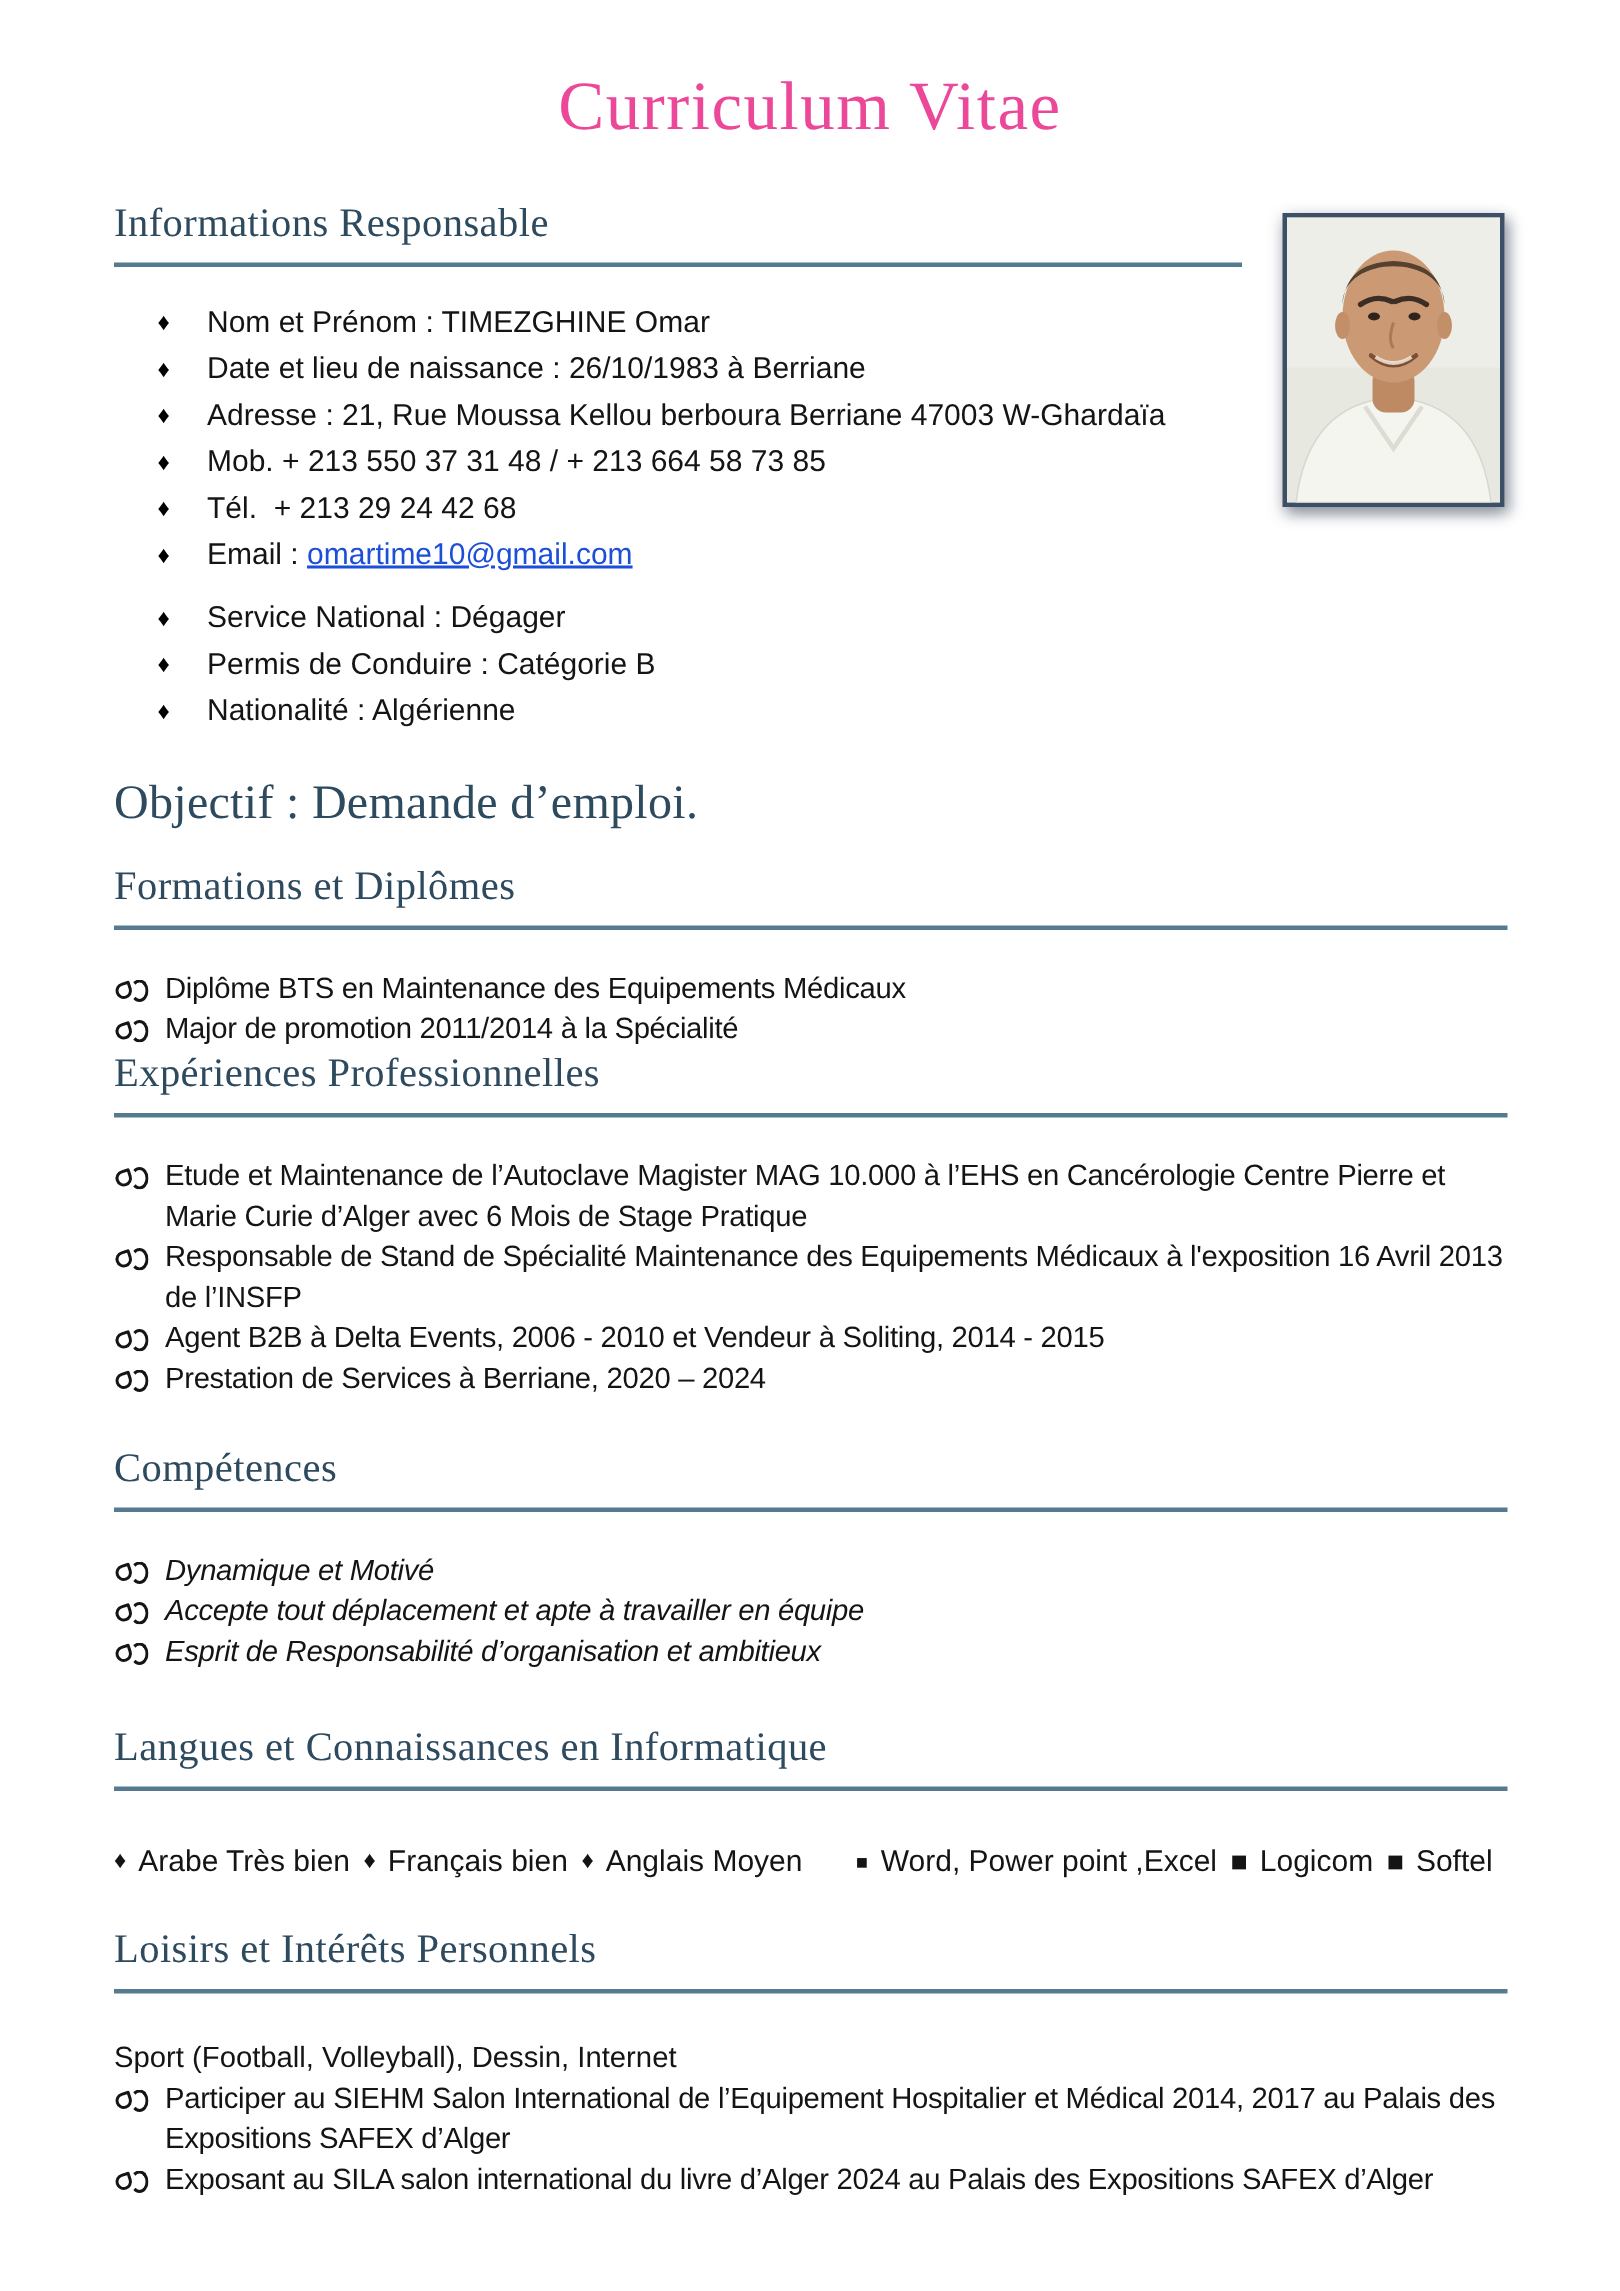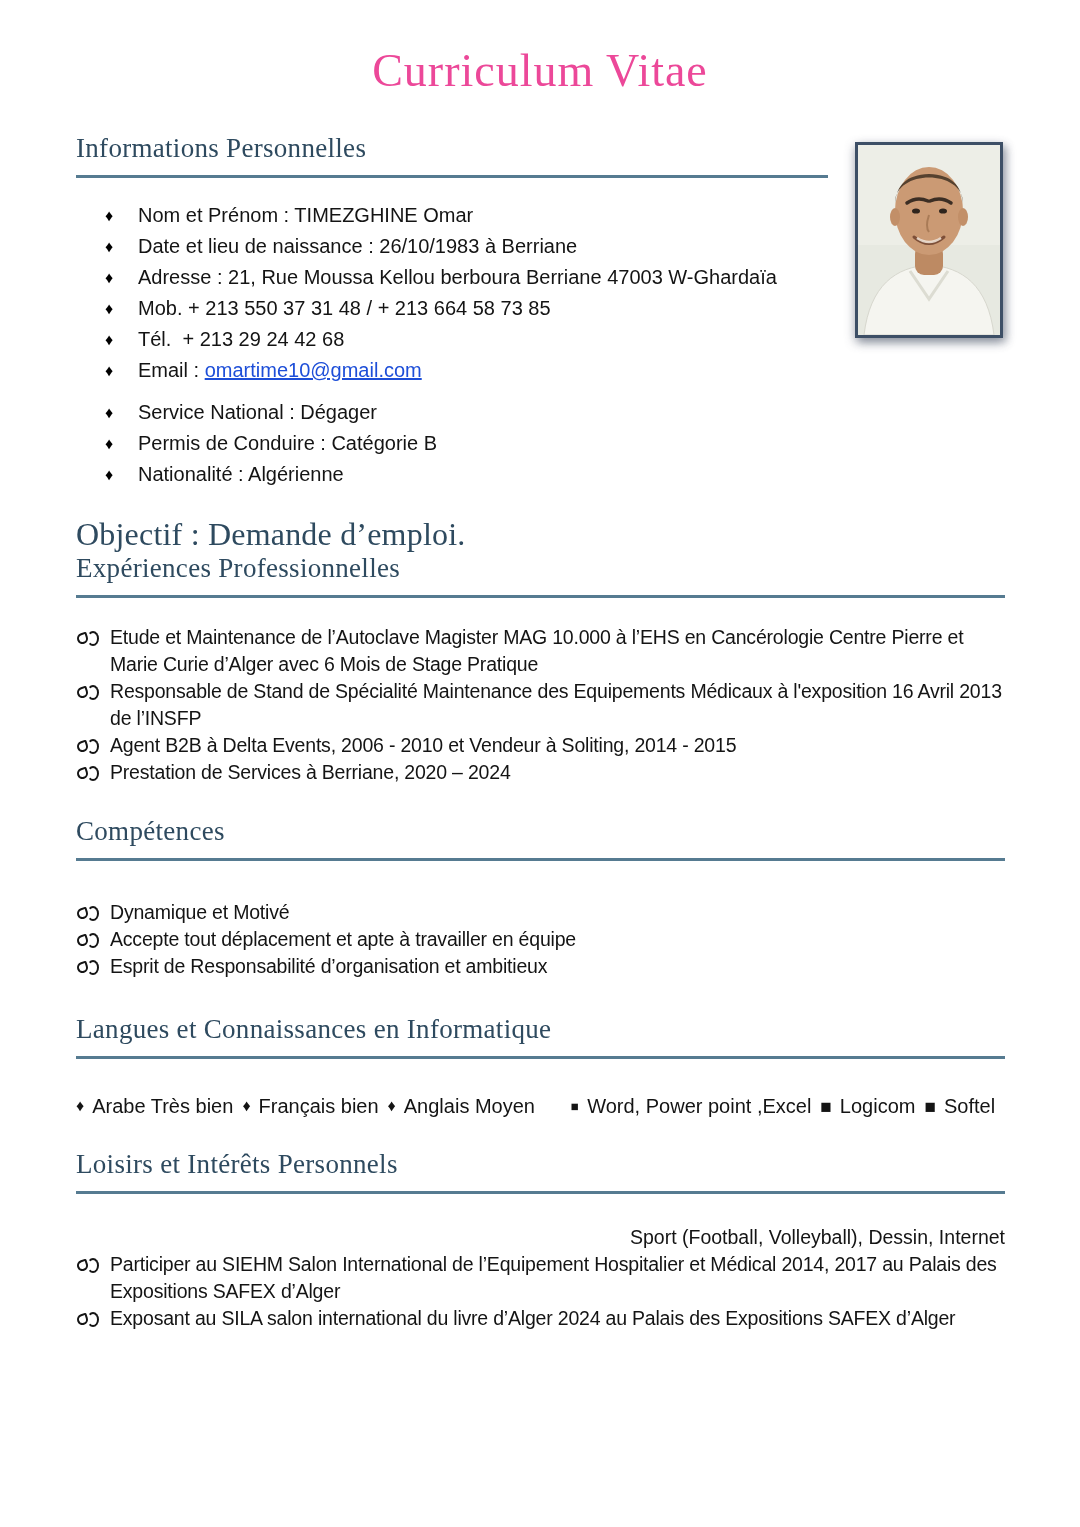--- a/index.html
+++ b/index.html
@@ -51,21 +51,21 @@
   
   .langrow { display:flex; align-items:center; margin-top:34px; font-size:20px; flex-wrap:nowrap; }
   .seg { display:flex; align-items:center; margin-right:9px; }
   .seg-ic { margin-right:8px; line-height:1; }
   .ic-diamond { font-size:16px; }
   .ic-sq-small { font-size:26px; }
   .ic-sq-big { font-size:19px; }
   .seg.gap-left { margin-left:26px; }
 
   
-  .intro { font-size:19.5px; margin-top:30px; line-height:27px;text-align:right; }
+  .intro { font-size:19.5px; margin-top:30px; line-height:27px; }
   .blist.tight { margin-top:0; }
 
   
   .photo { position:absolute; left:855px; top:142px; width:142px; height:190px;
            border:3px solid #3d4f66; background:#e3e5dd;
            box-shadow:0 4px 10px rgba(70,80,100,0.45), 4px 4px 8px rgba(70,80,100,0.35); }
   .photo svg { display:block; }
 </style>
 </head>
 <body>
@@ -91,53 +91,61 @@
       <ellipse cx="85" cy="66" rx="4" ry="2.6" fill="#2e241d"></ellipse>
       <path d="M71 70 q-4 12 0 17" stroke="#a97b57" stroke-width="2" fill="none"></path>
       <path d="M56 92 q15 13 30 0" stroke="#7d4f38" stroke-width="3" fill="none" stroke-linecap="round"></path>
       <path d="M59 93 q12 8 24 0" stroke="#f2e6da" stroke-width="2.5" fill="none" opacity="0.85"></path>
     </svg>
   </div>
 
   <div class="content">
 
     <div style="margin-top:36px;">
-      <h2 class="sec">Informations Personnelles</h2>
+      <h2 class="sec">Informations Responsable</h2>
       <div class="rule rule-short"></div>
       <ul class="plist">
         <li><span class="dia">♦</span><span class="ptext">Nom et Prénom : TIMEZGHINE Omar</span></li>
         <li><span class="dia">♦</span><span class="ptext">Date et lieu de naissance : 26/10/1983 à Berriane</span></li>
         <li><span class="dia">♦</span><span class="ptext">Adresse : 21, Rue Moussa Kellou berboura Berriane 47003 W-Ghardaïa</span></li>
         <li><span class="dia">♦</span><span class="ptext">Mob. + 213 550 37 31 48 / + 213 664 58 73 85</span></li>
         <li><span class="dia">♦</span><span class="ptext">Tél.  + 213 29 24 42 68</span></li>
         <li><span class="dia">♦</span><span class="ptext">Email : </span><a class="email-link">omartime10@gmail.com</a></li>
         <li class="gap-top"><span class="dia">♦</span><span class="ptext">Service National : Dégager</span></li>
         <li><span class="dia">♦</span><span class="ptext">Permis de Conduire : Catégorie B</span></li>
         <li><span class="dia">♦</span><span class="ptext">Nationalité : Algérienne</span></li>
       </ul>
     </div>
 
     <div class="objectif sec-objectif">Objectif : Demande d’emploi.</div>
 
+    <div class="sec-formations">
+      <h2 class="sec">Formations et Diplômes</h2>
+      <div class="rule rule-full"></div>
+      <ul class="blist">
+        <li><span class="sb"></span><span>Diplôme BTS en Maintenance des Equipements Médicaux</span></li>
+        <li><span class="sb"></span><span>Major de promotion 2011/2014 à la Spécialité</span></li>
+      </ul>
+    </div>
 
     <div class="sec-experiences">
       <h2 class="sec">Expériences Professionnelles</h2>
       <div class="rule rule-full"></div>
       <ul class="blist">
         <li><span class="sb"></span><span>Etude et Maintenance de l’Autoclave Magister MAG 10.000 à l’EHS en Cancérologie Centre Pierre et Marie Curie d’Alger avec 6 Mois de Stage Pratique</span></li>
         <li><span class="sb"></span><span>Responsable de Stand de Spécialité Maintenance des Equipements Médicaux à l'exposition 16 Avril 2013 de l’INSFP</span></li>
         <li><span class="sb"></span><span>Agent B2B à Delta Events, 2006 - 2010 et Vendeur à Soliting, 2014 - 2015</span></li>
         <li><span class="sb"></span><span>Prestation de Services à Berriane, 2020 – 2024</span></li>
       </ul>
     </div>
 
     <div class="sec-competences">
       <h2 class="sec">Compétences</h2>
       <div class="rule rule-full"></div>
-      <ul class="blist" style="margin-top:38px;">
+      <ul class="blist" style="margin-top:26px;font-style:italic;">
         <li><span class="sb"></span><span>Dynamique et Motivé</span></li>
         <li><span class="sb"></span><span>Accepte tout déplacement et apte à travailler en équipe</span></li>
         <li><span class="sb"></span><span>Esprit de Responsabilité d’organisation et ambitieux</span></li>
       </ul>
     </div>
 
     <div class="sec-langues">
       <h2 class="sec">Langues et Connaissances en Informatique</h2>
       <div class="rule rule-full"></div>
       <div class="langrow">

